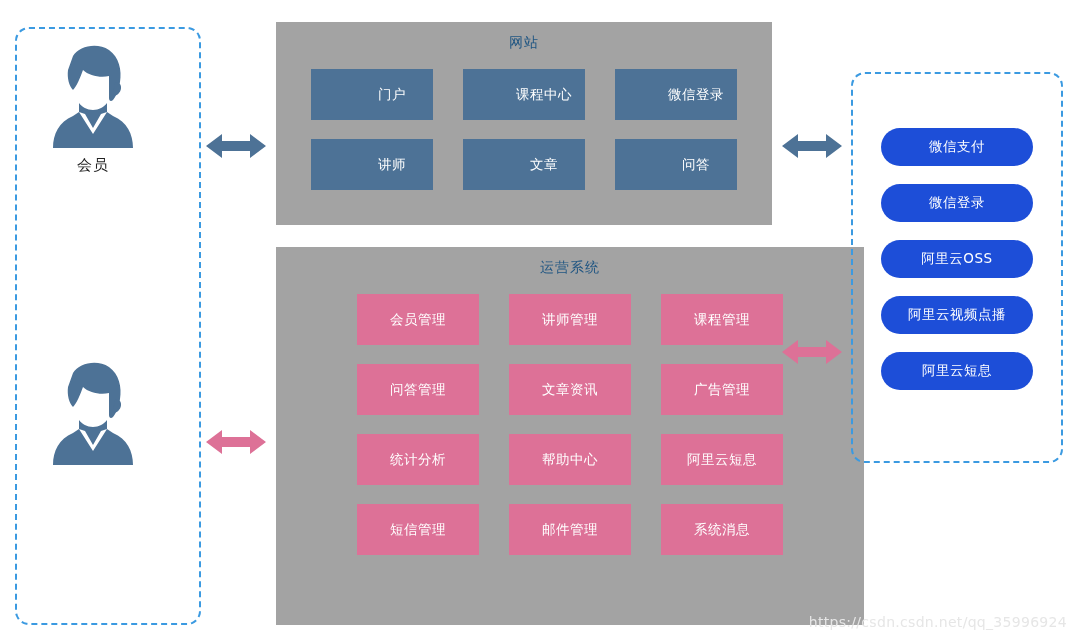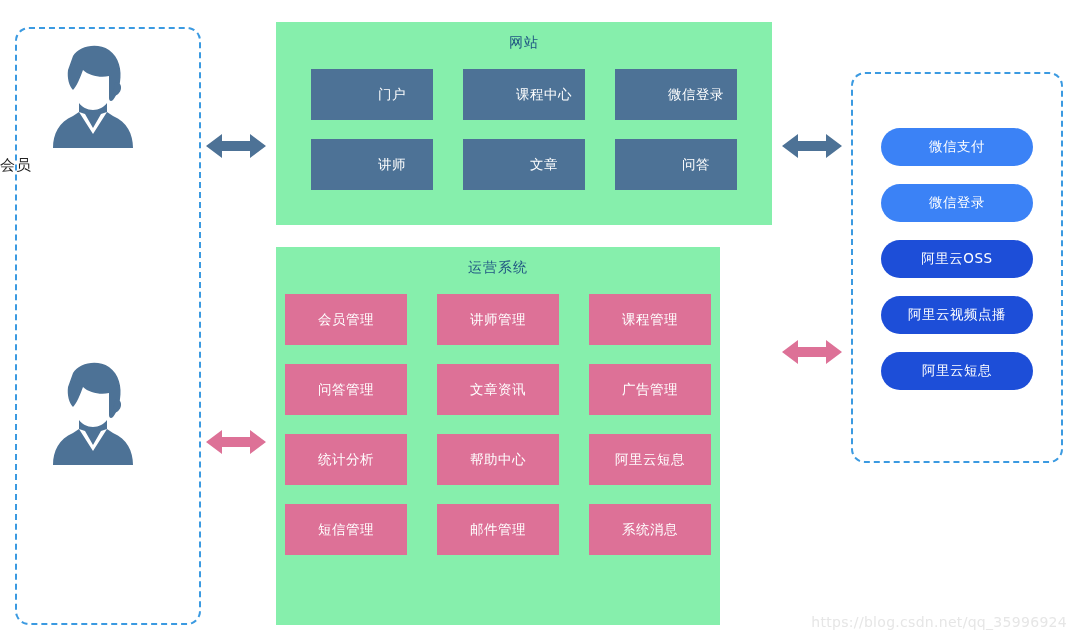--- a/index.html
+++ b/index.html
@@ -37,21 +37,21 @@
     top: 72px;
     width: 212px;
     height: 391px;
   }
 
   
   .actor {
     position: absolute;
     width: 186px;
     left: 0;
-    text-align: left;
+    text-align: center;
   }
   #actor-member  { top: 38px; }
   #actor-ops     { top: 355px; }
 
   .avatar-wrap {
     width: 100px;
     height: 112px;
     margin: 0 auto;
   }
   .avatar-wrap svg { display: block; width: 100%; height: 100%; }
@@ -59,33 +59,33 @@
   .actor-label {
     margin-top: 6px;
     font-size: 15px;
     color: #222222;
     letter-spacing: 1px;
   }
 
   
   .panel {
     position: absolute;
-    background: #86efac;
+    background: #a3a3a3;
     box-sizing: border-box;
   }
   #panel-website {
     left: 276px;
     top: 22px;
     width: 496px;
     height: 203px;
   }
   #panel-ops {
     left: 276px;
     top: 247px;
-    width: 444px;
+    width: 588px;
     height: 378px;
   }
   .panel-title {
     text-align: center;
     font-size: 14px;
     color: #1f5582;
     padding-top: 12px;
     letter-spacing: 1px;
   }
   .tile-grid {
@@ -122,21 +122,21 @@
   .pill {
     height: 38px;
     border-radius: 19px;
     display: flex;
     align-items: center;
     justify-content: center;
     color: #ffffff;
     font-size: 13.5px;
     letter-spacing: 0.5px;
   }
-  .pill-orange { background: #3b82f6; }
+  .pill-orange { background: #1d4ed8; }
   .pill-blue   { background: #1d4ed8; }
 
   
   .arrow {
     position: absolute;
   }
   .arrow svg { display: block; }
   #arrow-member-website { left: 206px; top: 131px; }
   #arrow-website-third  { left: 782px; top: 131px; }
   #arrow-ops-third      { left: 782px; top: 337px; }
@@ -254,15 +254,15 @@
       <path d="M0 15 L16 3 L16 10 L44 10 L44 3 L60 15 L44 27 L44 20 L16 20 L16 27 Z" fill="#dd7197"></path>
     </svg>
   </div>
 
   <div class="arrow" id="arrow-ops-member">
     <svg width="60" height="30" viewBox="0 0 60 30" xmlns="http://www.w3.org/2000/svg">
       <path d="M0 15 L16 3 L16 10 L44 10 L44 3 L60 15 L44 27 L44 20 L16 20 L16 27 Z" fill="#dd7197"></path>
     </svg>
   </div>
 
-  <div id="watermark">https://blog.csdn.net/qq_35996924</div>
+  <div id="watermark">https://csdn.csdn.net/qq_35996924</div>
 
 </div>
 
 </body></html>

